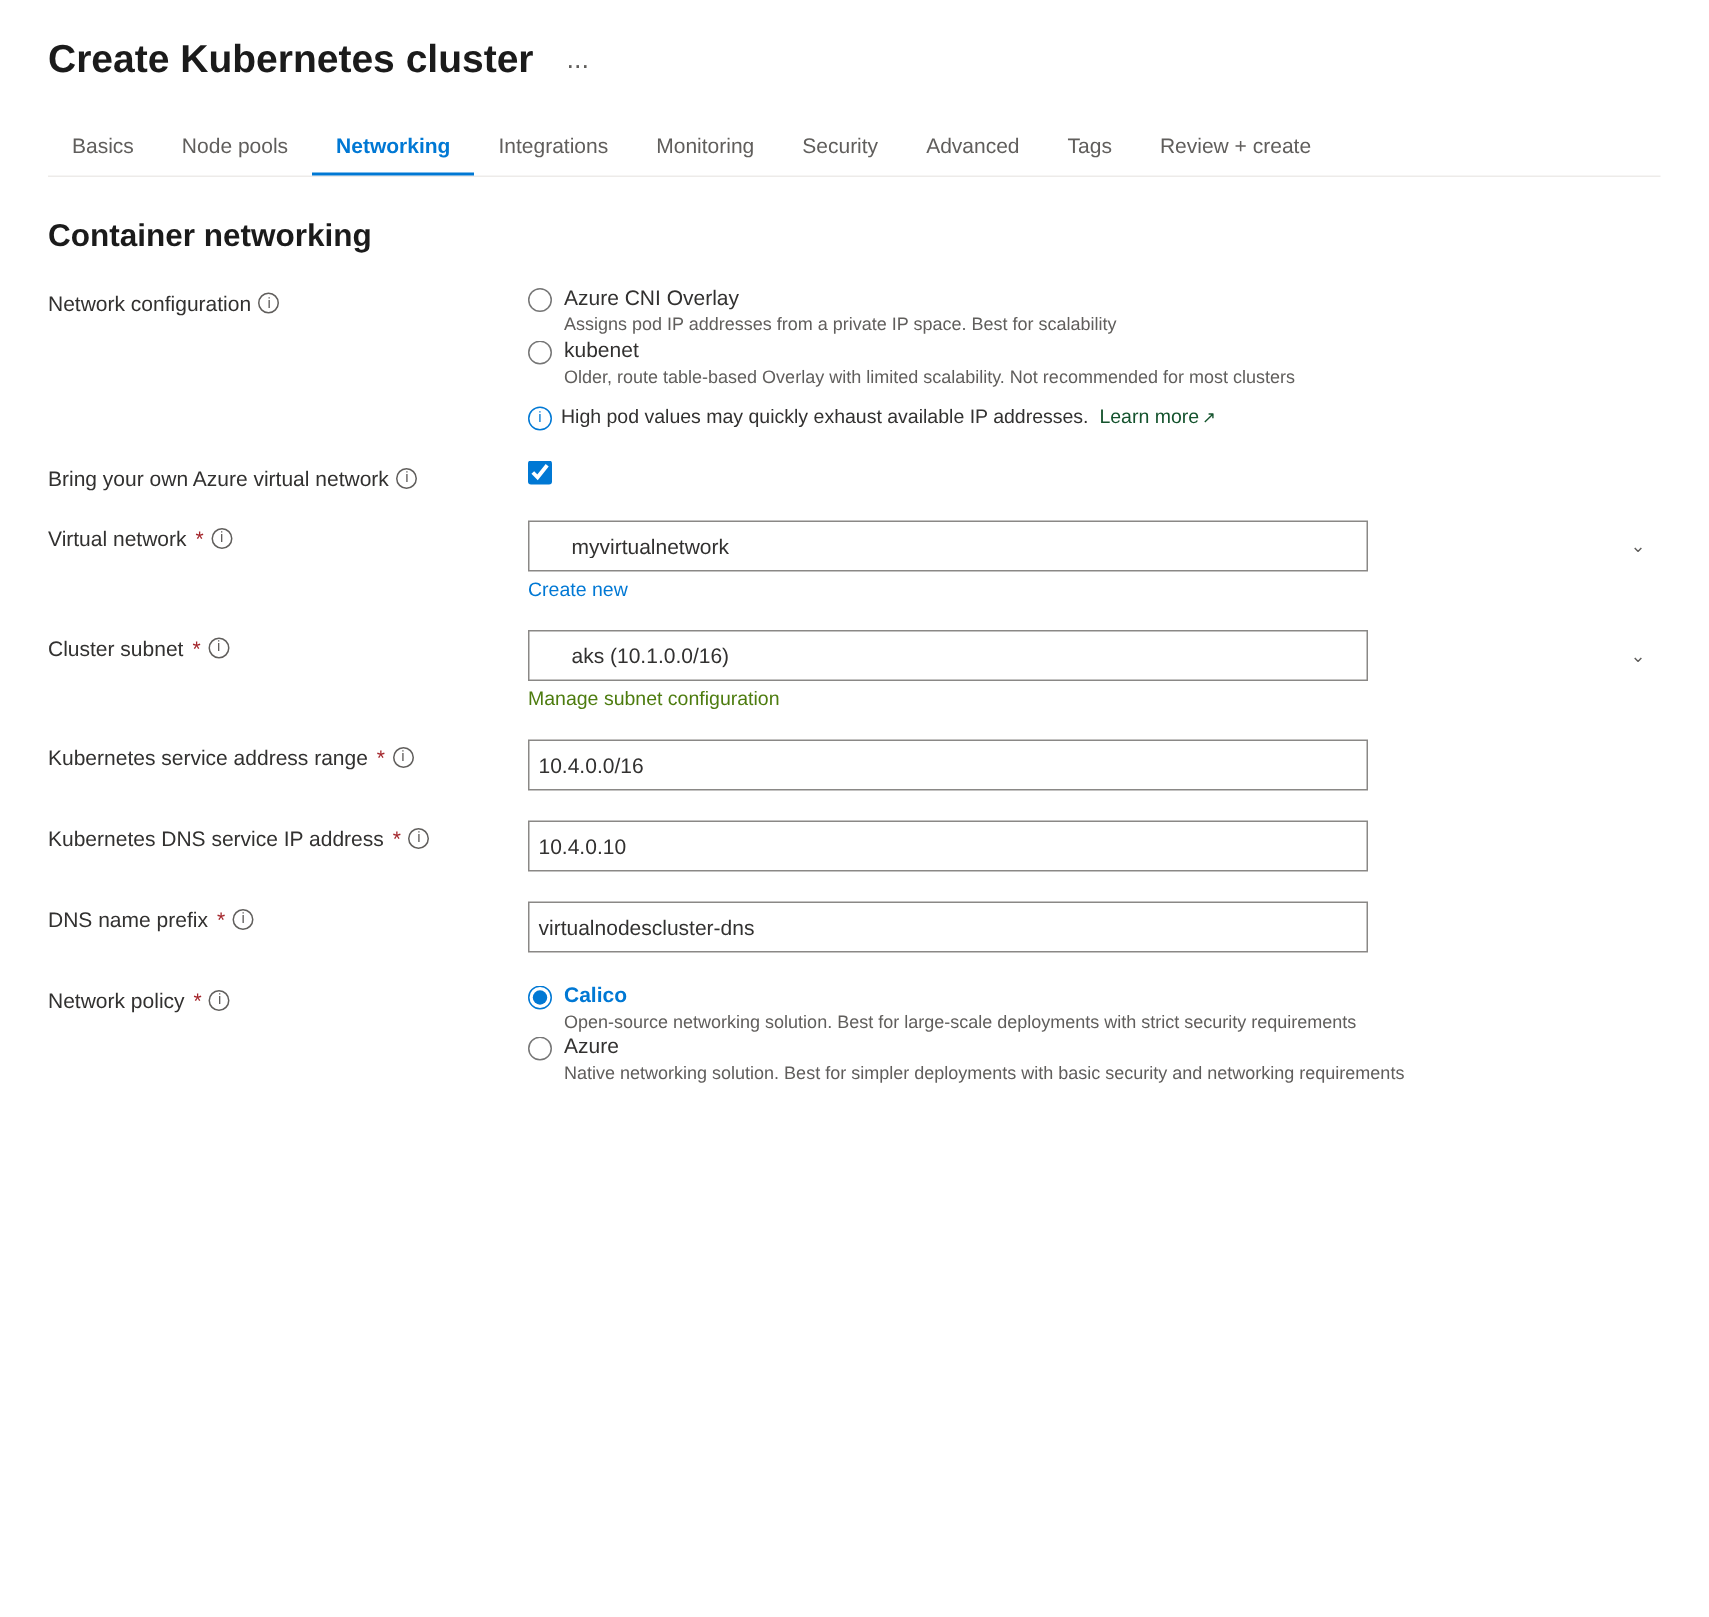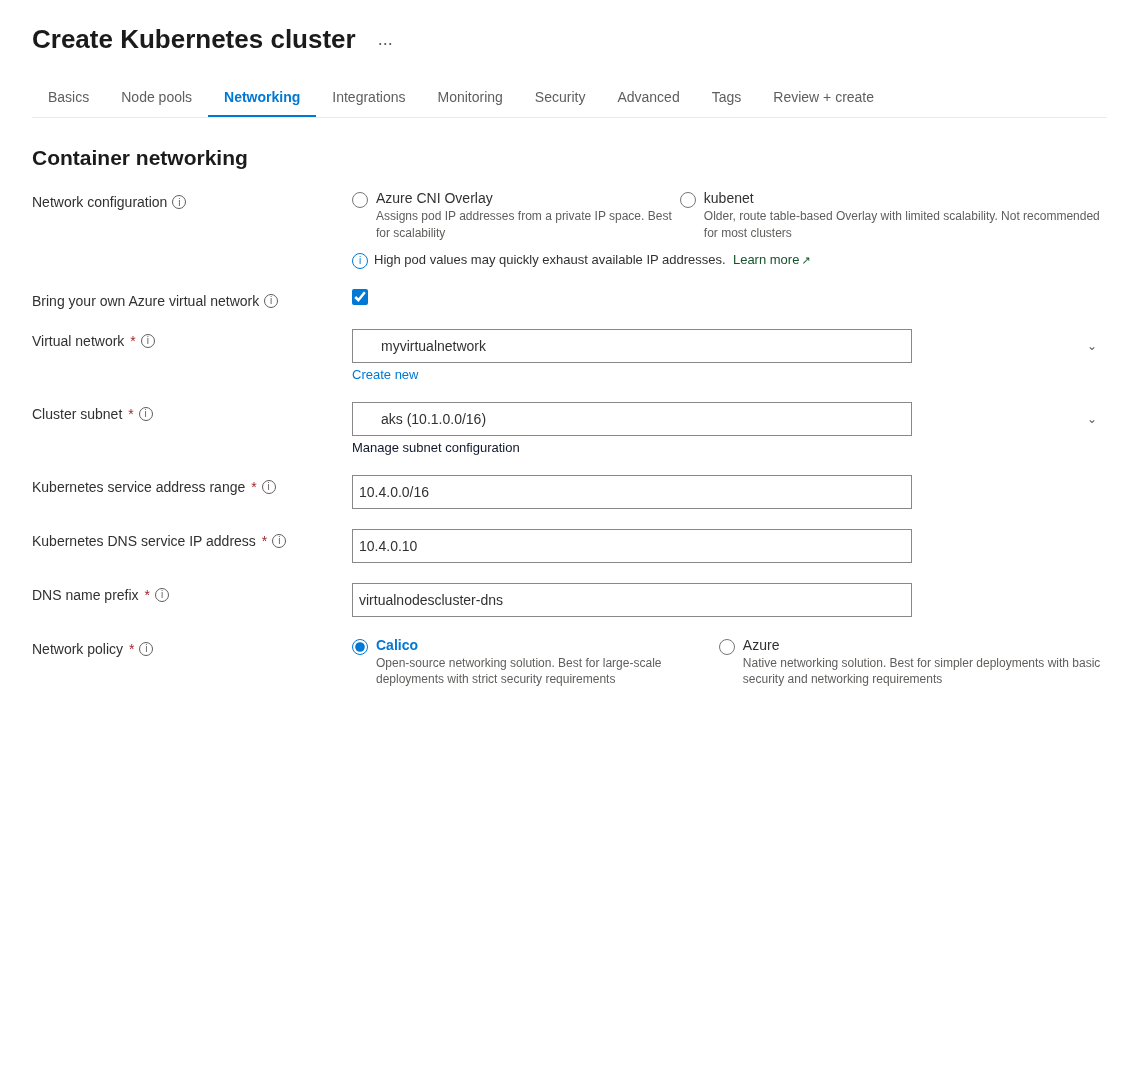--- a/index.html
+++ b/index.html
@@ -76,21 +76,21 @@
       font-size: 10px;
       color: #605e5c;
       cursor: pointer;
       flex-shrink: 0;
     }
     .form-control {
       flex: 1;
     }
     .radio-group {
       display: flex;
-      flex-direction: row;
+      flex-direction: column;
     }
     .radio-option {
       display: flex;
       align-items: flex-start;
       gap: 8px;
       cursor: pointer;
     }
     .radio-option input[type="radio"] {
       margin-top: 2px;
       accent-color: #0078d4;
@@ -193,21 +193,21 @@
       max-width: 560px;
       padding: 6px 6px;
       border: 1px solid #8a8886;
       font-size: 14px;
       color: #323130;
       height: 34px;
     }
     .manage-link {
       margin-top: 4px;
       display: block;
-      color: #0f172a;
+      color: #4d7c0f;
       font-size: 13px;
       cursor: pointer;
       text-decoration: none;
     }
     .required { color: #a4262c; margin-left: 1px; }
   </style>
 </head>
 <body>
 
 <div class="page-title">

